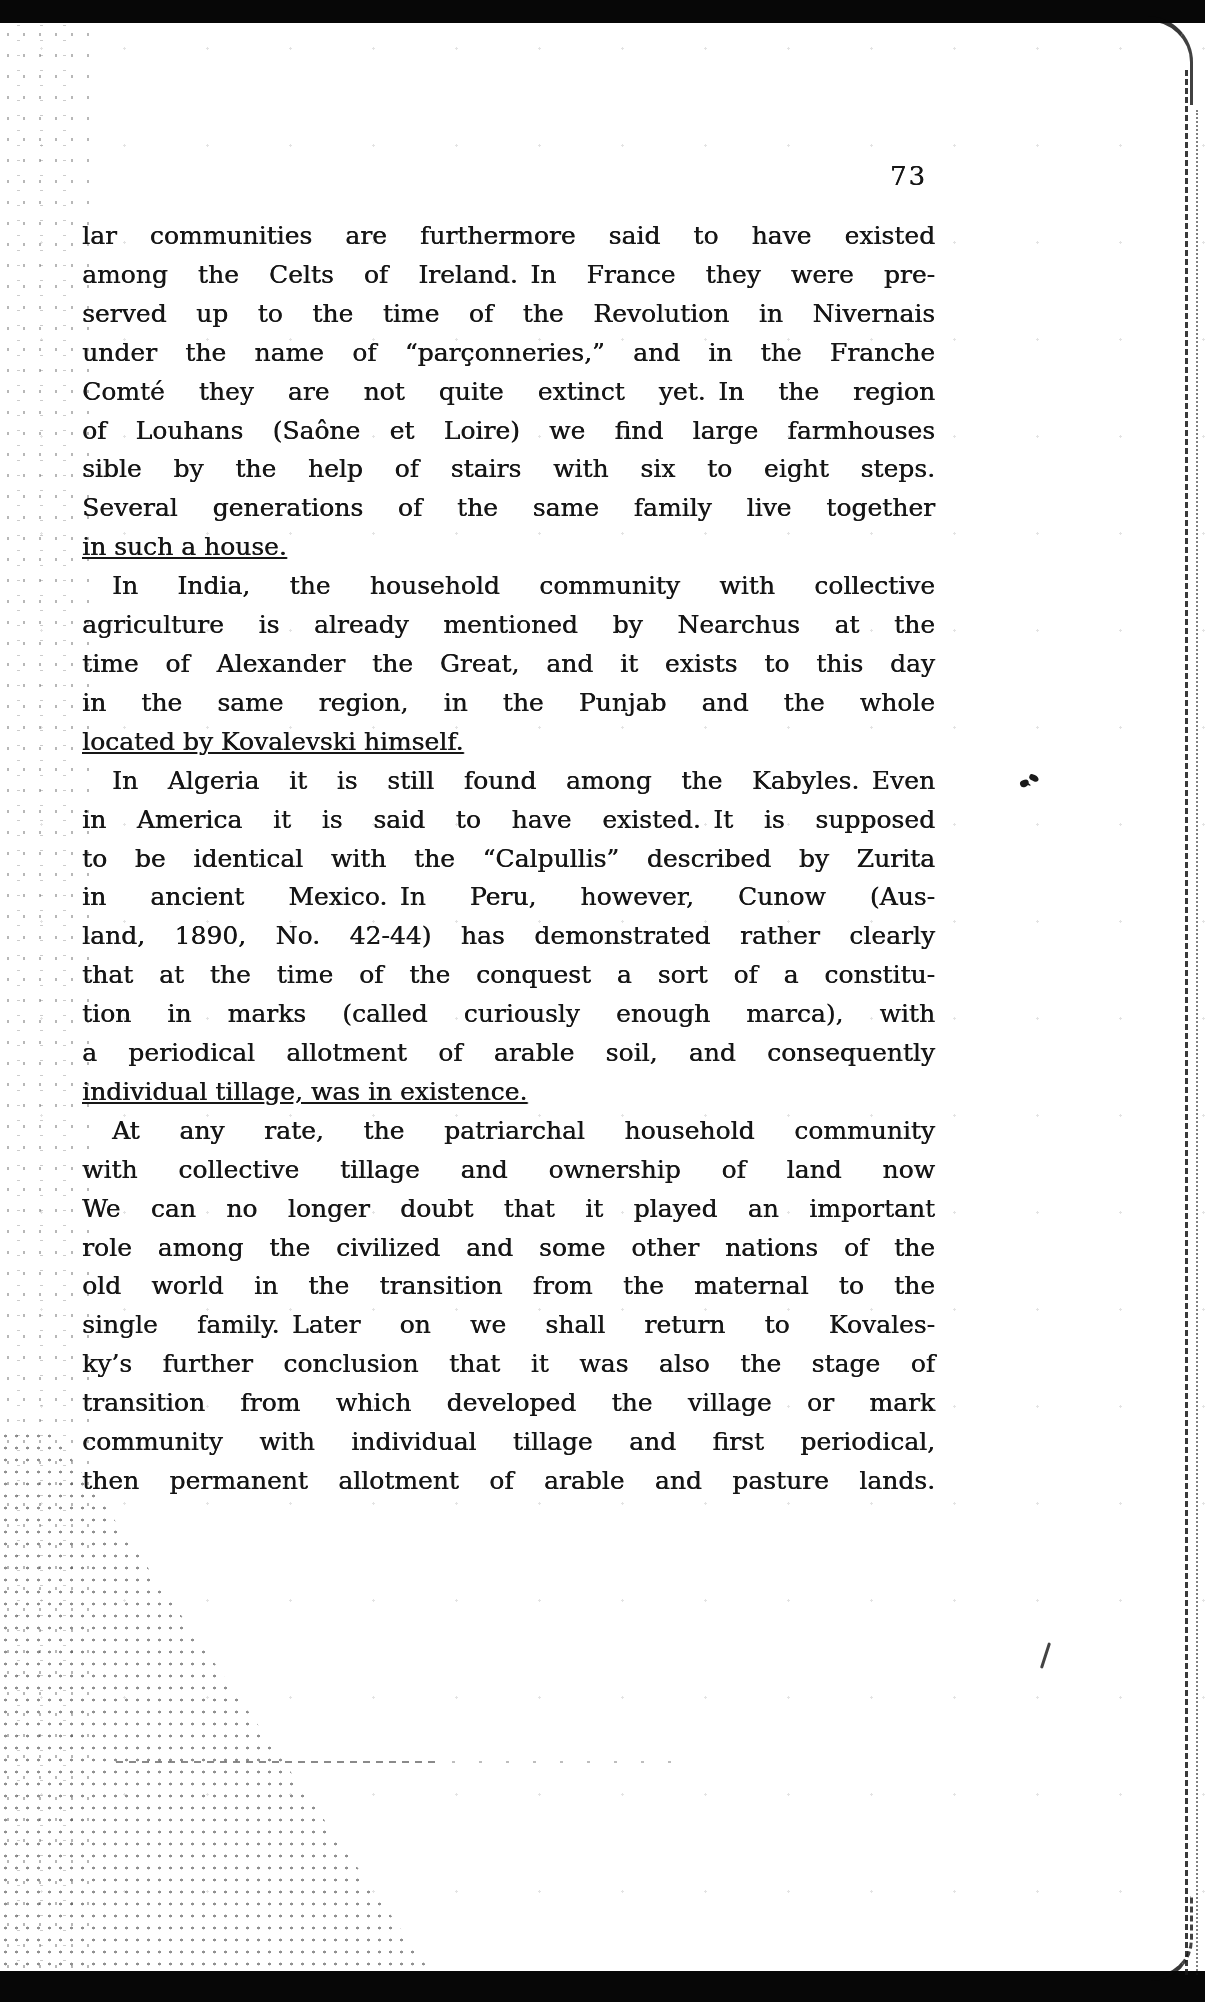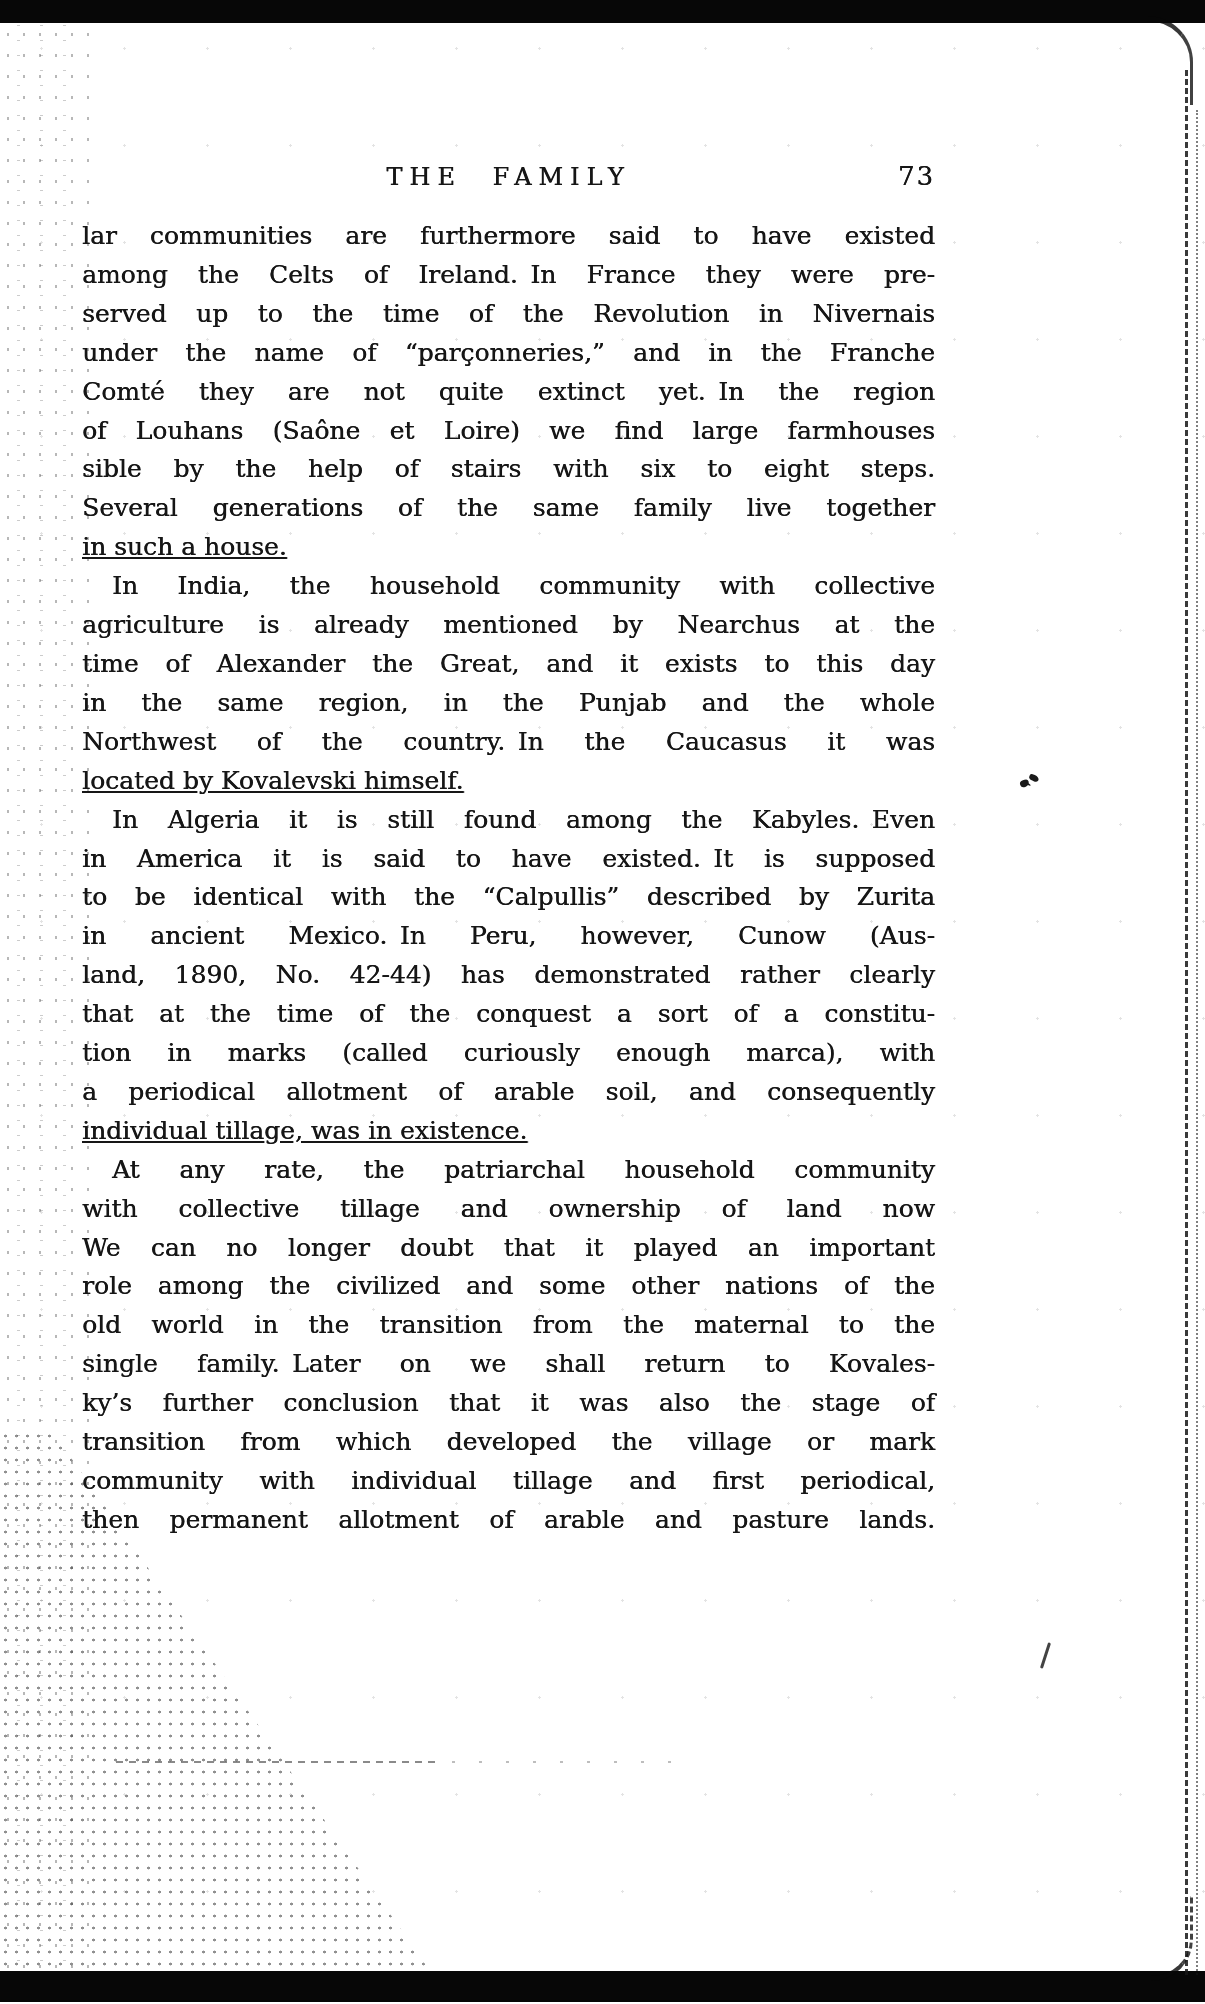--- a/index.html
+++ b/index.html
@@ -34,21 +34,21 @@
                 background-image:radial-gradient(#333 1px, transparent 1.3px);
                 background-size:23px 15px; background-position:7px 9px; opacity:.25; }
   .noise-corner { position:absolute; left:0; top:1430px; width:430px; height:541px;
                 background-image:radial-gradient(#222 1.2px, transparent 1.5px);
                 background-size:11px 12px; opacity:.5;
                 clip-path:polygon(0 0, 12% 0, 100% 100%, 0 100%); }
   
   .headrow { position:absolute; left:82px; top:163px; width:853px; height:36px; }
   .title   { text-align:center; font-size:24px; letter-spacing:7px; word-spacing:16px;
              text-shadow:.4px 0 0 currentColor; }
-  .pagenum { position:absolute; right:0; top:-2px; font-size:26px; letter-spacing:2px;
+  .pagenum { position:absolute; right:8px; top:-2px; font-size:26px; letter-spacing:2px;
              text-shadow:.4px 0 0 currentColor; }
   
   .text-body { position:absolute; left:82px; top:217px; width:853px;
                font-size:25px; line-height:38.9px; text-shadow:.4px 0 0 currentColor; }
   .tline { text-align:justify; text-align-last:justify; }
   .pend  { text-align-last:left;text-decoration:underline; }
   .pind  { padding-left:30px; }
   
   .margin-mark { position:absolute; left:1020px; top:775px; width:22px; height:15px; }
   .margin-mark::before { content:""; position:absolute; left:0; top:5px; width:9px; height:7px;
@@ -76,42 +76,40 @@
   <div class="noise-corner"></div>
 
   <div class="bar-top"></div>
   <div class="bar-bottom"></div>
   <div class="corner-top-right"></div>
   <div class="corner-bottom-right"></div>
   <div class="edge-line-1"></div>
   <div class="edge-line-2"></div>
 
   <div class="headrow">
-    <div class="title">THE FAMILY</div>
     <div class="pagenum">73</div>
   </div>
 
   <div class="text-body">
       <div class="para">
         <div class="tline">lar communities are furthermore said to have existed</div>
         <div class="tline">among the Celts of Ireland. In France they were pre-</div>
         <div class="tline">served up to the time of the Revolution in Nivernais</div>
         <div class="tline">under the name of “parçonneries,” and in the Franche</div>
         <div class="tline">Comté they are not quite extinct yet. In the region</div>
         <div class="tline">of Louhans (Saône et Loire) we find large farmhouses</div>
         <div class="tline">sible by the help of stairs with six to eight steps.</div>
         <div class="tline">Several generations of the same family live together</div>
         <div class="tline pend">in such a house.</div>
       </div>
       <div class="para">
         <div class="tline pind">In India, the household community with collective</div>
         <div class="tline">agriculture is already mentioned by Nearchus at the</div>
         <div class="tline">time of Alexander the Great, and it exists to this day</div>
         <div class="tline">in the same region, in the Punjab and the whole</div>
-        <div class="tline">Northwest of the country. In the Caucasus it was</div>
         <div class="tline pend">located by Kovalevski himself.</div>
       </div>
       <div class="para">
         <div class="tline pind">In Algeria it is still found among the Kabyles. Even</div>
         <div class="tline">in America it is said to have existed. It is supposed</div>
         <div class="tline">to be identical with the “Calpullis” described by Zurita</div>
         <div class="tline">in ancient Mexico. In Peru, however, Cunow (Aus-</div>
         <div class="tline">land, 1890, No. 42-44) has demonstrated rather clearly</div>
         <div class="tline">that at the time of the conquest a sort of a constitu-</div>
         <div class="tline">tion in marks (called curiously enough marca), with</div>

